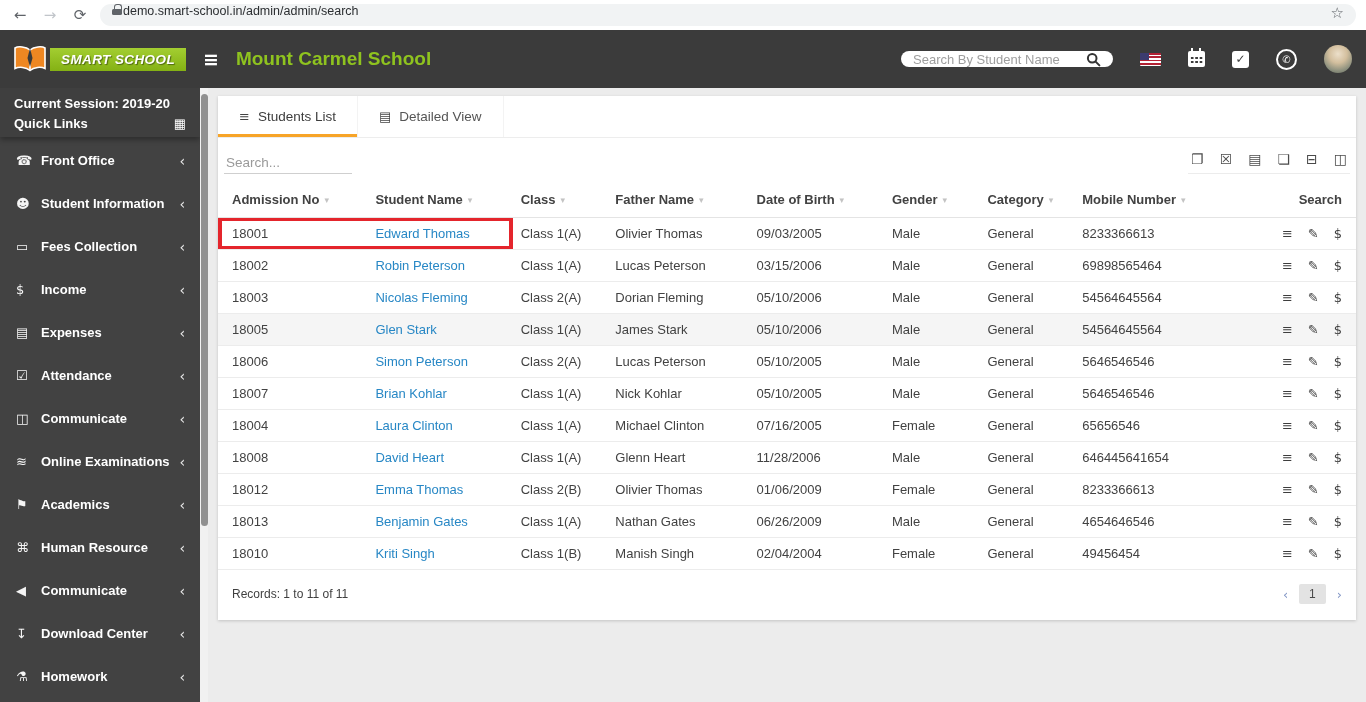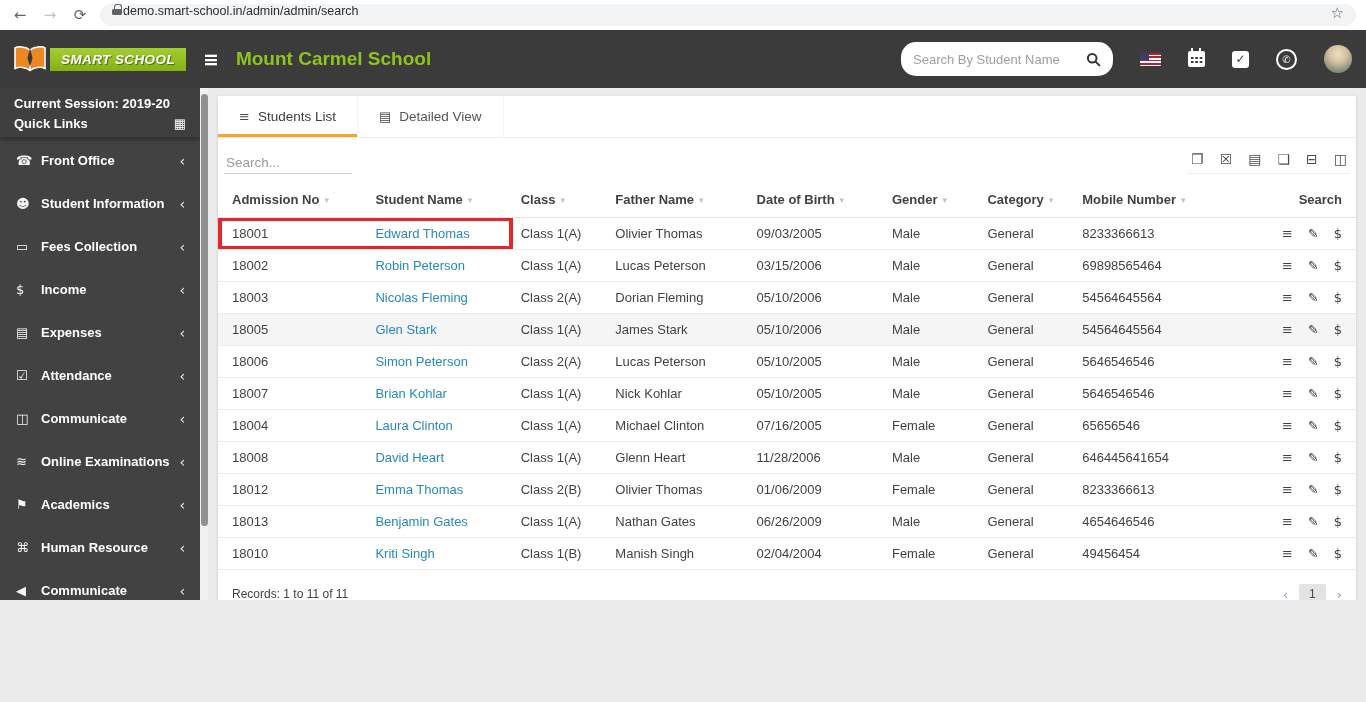--- a/index.html
+++ b/index.html
@@ -16,37 +16,37 @@
   .url{font-size:12.5px;color:#2b2e31;flex:1}
   .star{font-family:"DejaVu Sans",sans-serif;color:#5f6368;font-size:15px;cursor:pointer}
 
   
   .navbar{height:58px;background:#3b3b3b;display:flex;align-items:center}
   .logo{width:188px;padding-left:13px;display:flex;align-items:center;gap:3px;cursor:pointer;flex-shrink:0}
   .logo-badge{background:linear-gradient(#a3ce31,#84b114);color:#fff;font-weight:800;font-style:italic;font-size:13.5px;padding:4px 11px;border-radius:0;letter-spacing:.4px;text-shadow:1px 1px 1px rgba(0,0,0,.45);white-space:nowrap}
   .nav-burger{color:#fff;font-size:19px;font-weight:bold;margin:0 17px 0 15px;font-family:"DejaVu Sans",sans-serif;cursor:pointer}
   .school-name{color:#8fc31f;font-size:19px;font-weight:bold;white-space:nowrap}
   .nav-right{margin-left:auto;display:flex;align-items:center;gap:27px;padding-right:14px}
-  .nav-search{width:212px;height:34px;background:#fff;border-radius:15px;display:flex;align-items:center;padding:0 12px;gap:15px}
+  .nav-search{width:212px;height:16px;background:#fff;border-radius:15px;display:flex;align-items:center;padding:0 12px;gap:15px}
   .nav-search input{border:0;outline:0;flex:1;font-size:13px;color:#555;min-width:0;font-family:inherit}
   .nav-search input::placeholder{color:#9e9e9e}
   .mag{flex-shrink:0;cursor:pointer}
   .flag{width:21px;height:13px;background:repeating-linear-gradient(#b22234 0 1.7px,#fff 1.7px 3.3px);position:relative;border-radius:1px;cursor:pointer;flex-shrink:0}
   .flag::before{content:"";position:absolute;left:0;top:0;width:9px;height:7px;background:#3c3b6e}
   .cal{width:17px;height:16px;background:#fff;border-radius:2px;position:relative;cursor:pointer}
   .cal::before{content:"";position:absolute;left:2px;right:1px;top:5px;bottom:2px;background-image:radial-gradient(#3b3b3b 1.1px,transparent 1.3px);background-size:4.4px 4px}
   .cal::after{content:"";position:absolute;top:-3px;left:3px;width:2px;height:3px;background:#fff;box-shadow:8px 0 0 #fff}
   .chk{width:17px;height:17px;background:#fff;border-radius:3px;display:flex;align-items:center;justify-content:center;cursor:pointer}
   .chk i{font-style:normal;font-family:"DejaVu Sans",sans-serif;font-size:12px;font-weight:bold;color:#3b3b3b}
   .wa{width:21px;height:21px;border:2px solid #fff;border-radius:50%;display:flex;align-items:center;justify-content:center;cursor:pointer}
   .wa i{font-style:normal;font-family:"DejaVu Sans",sans-serif;font-size:10px;color:#fff}
   .avatar{width:28px;height:28px;border-radius:50%;cursor:pointer;background:radial-gradient(circle at 50% 32%,#ecdfca 0%,#d3bf9e 38%,#8b8f7d 72%,#5f6457 100%)}
 
   
-  .main{display:flex;height:512px}
+  .main{display:flex;height:614px}
   .sidebar{width:200px;background:#424242;color:#fff;flex-shrink:0;overflow:hidden}
   .side-top{padding:8px 14px 6px;background:#3f3f3f;box-shadow:0 3px 5px rgba(0,0,0,.3);position:relative;z-index:2}
   .session{font-size:13px;font-weight:700;margin-bottom:5px;white-space:nowrap}
   .quick{display:flex;justify-content:space-between;align-items:center;font-size:13px;font-weight:700;cursor:pointer}
   .gridic{font-family:"DejaVu Sans",sans-serif;font-size:13px}
   .side-menu{padding-top:2px}
   .side-item{height:43px;display:flex;align-items:center;padding:0 15px 0 16px;cursor:pointer}
   .si-icon{width:25px;font-family:"DejaVu Sans",sans-serif;font-size:13px;opacity:.95;flex-shrink:0}
   .si-label{flex:1;font-size:13px;font-weight:700;white-space:nowrap}
   .si-chev{font-family:"DejaVu Sans",sans-serif;font-size:14px;opacity:.9}

